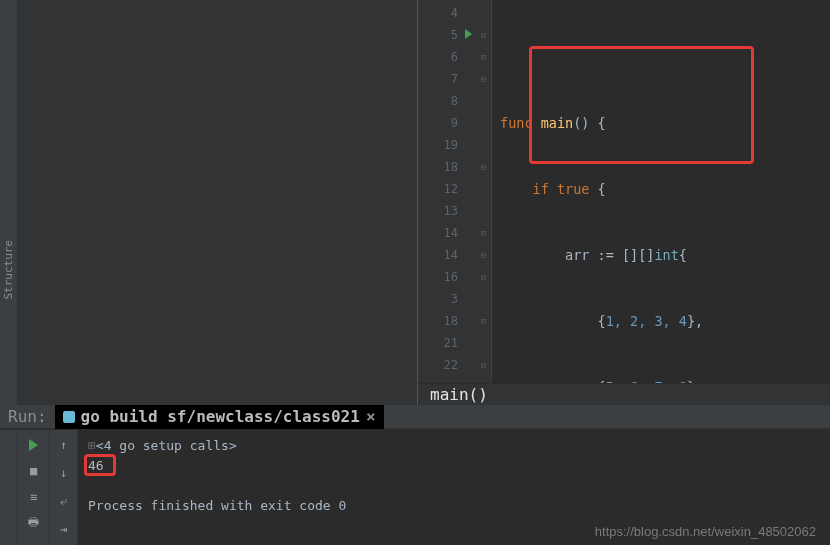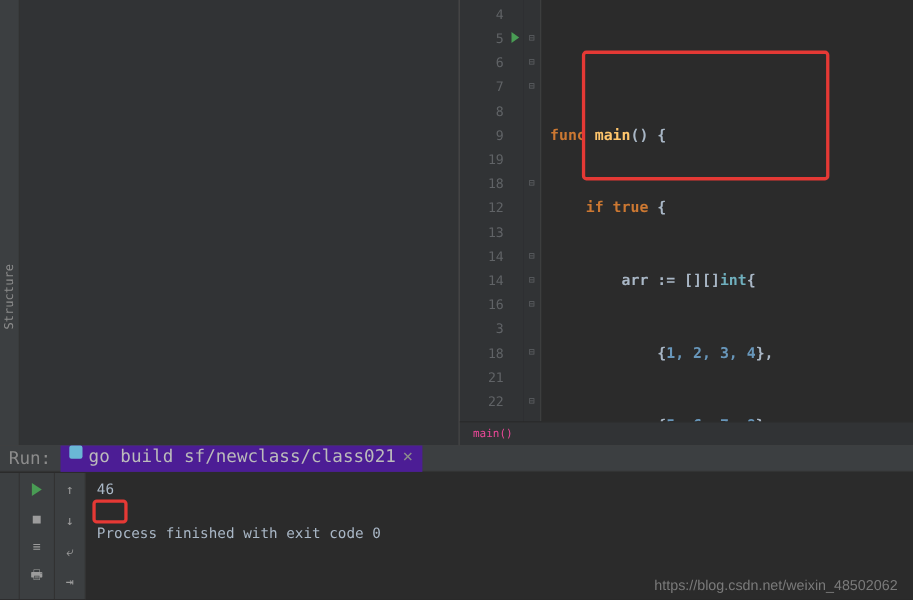--- a/index.html
+++ b/index.html
@@ -85,40 +85,40 @@
   .fold-mark::before { content: "⊟"; color: #606366; font-size: 9px; }
   .code-lines {
     flex: 1;
     line-height: 22px;
     padding-top: 2px;
     padding-left: 8px;
     font-size: 13.5px;
     white-space: pre;
     position: relative;
   }
-  .code-lines .line { height: 22px; font-weight: bold; }
+  .code-lines .line { height: 22px; }
   .kw { color: #cc7832; }
   .fn { color: #ffc66d; }
   .ty { color: #6fafbd; }
   .num { color: #6897bb; }
   .pl { color: #a9b7c6; }
   .highlight-box {
     position: absolute;
     border: 3px solid #e53935;
     border-radius: 4px;
     pointer-events: none;
   }
   .hl-code { left: 37px; top: 46px; width: 225px; height: 118px; }
   .breadcrumb {
     height: 22px;
     background: #313335;
     border-top: 1px solid #2b2b2b;
     padding-left: 12px;
-    font-size: 10px;
-    color: #ec4899;
+    font-size: 16px;
+    color: #e5e5e5;
     line-height: 22px;
   }
   
   .run-panel {
     height: 140px;
     background: #2b2b2b;
     border-top: 1px solid #555;
     display: flex;
     position: relative;
   }
@@ -131,26 +131,28 @@
     background: #3c3f41;
     border-bottom: 1px solid #323232;
     display: flex;
     align-items: center;
     font-size: 16px;
     color: #bbb;
     z-index: 2;
   }
   .run-header .lbl { padding: 0 8px; color: #8c8c8c; }
   .run-tab {
-    background: #4c1d95;
+    background: #000000;
     height: 24px;
     display: flex;
+    align-items: center;
     padding: 0 8px;
     gap: 6px;
     color: #bbb;
+    font-weight: bold;
   }
   .run-tab .go-icon {
     width: 12px; height: 12px;
     background: #6ab7d6;
     border-radius: 2px;
     display: inline-block;
   }
   .run-tab .close { color: #8c8c8c; cursor: pointer; }
   .run-left-tools {
     width: 18px;
@@ -307,20 +309,21 @@
     <div class="tool-btn">≡</div>
     <div class="tool-btn">🖶</div>
   </div>
   <div class="run-tool-col2">
     <div class="tool-btn">↑</div>
     <div class="tool-btn">↓</div>
     <div class="tool-btn">⤶</div>
     <div class="tool-btn">⇥</div>
   </div>
   <div class="console">
+    <div class="cl"><span class="expand">⊞</span><span>&lt;4 go setup calls&gt;</span></div>
     <div class="cl">46</div>
     <div class="cl"></div>
     <div class="cl">Process finished with exit code 0</div>
     <div class="highlight-box hl-out"></div>
   </div>
 </div>
 
 <div class="watermark">https://blog.csdn.net/weixin_48502062</div>
 
 </body></html>

